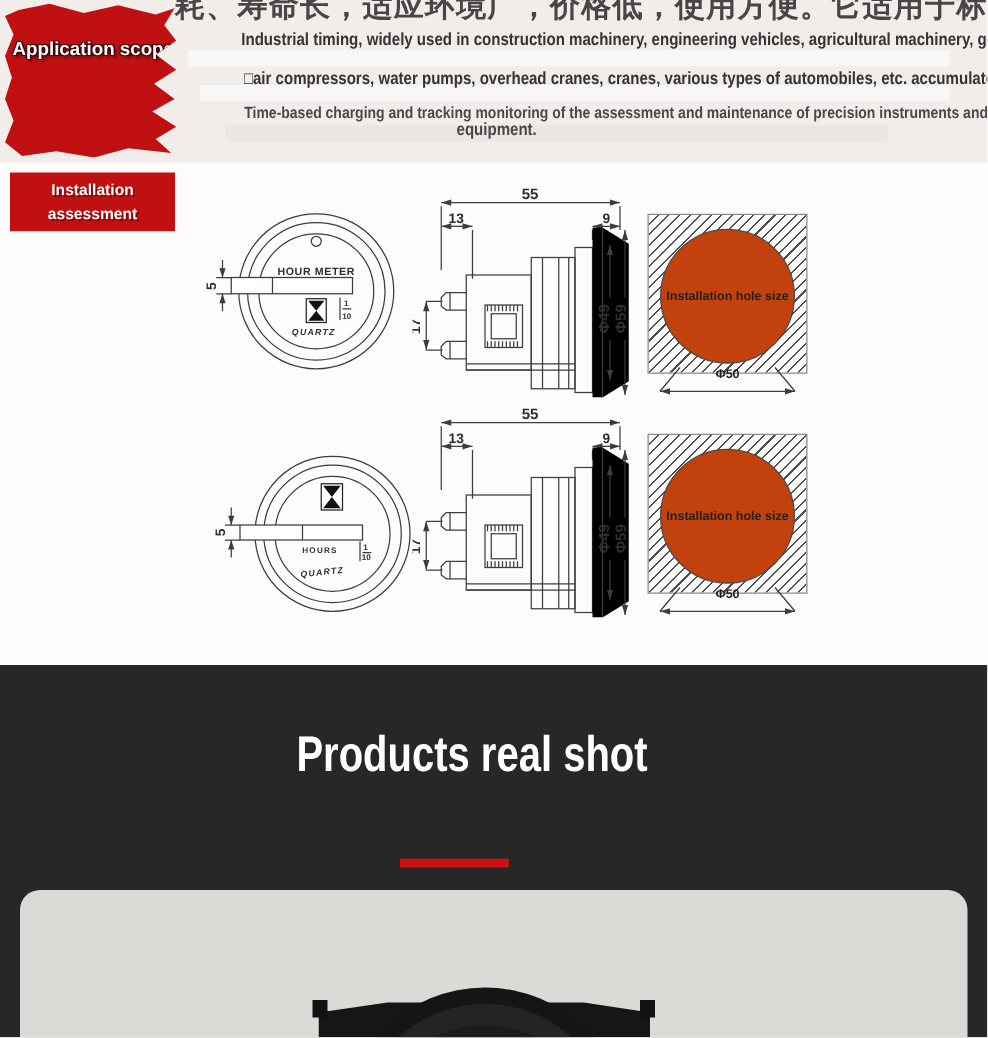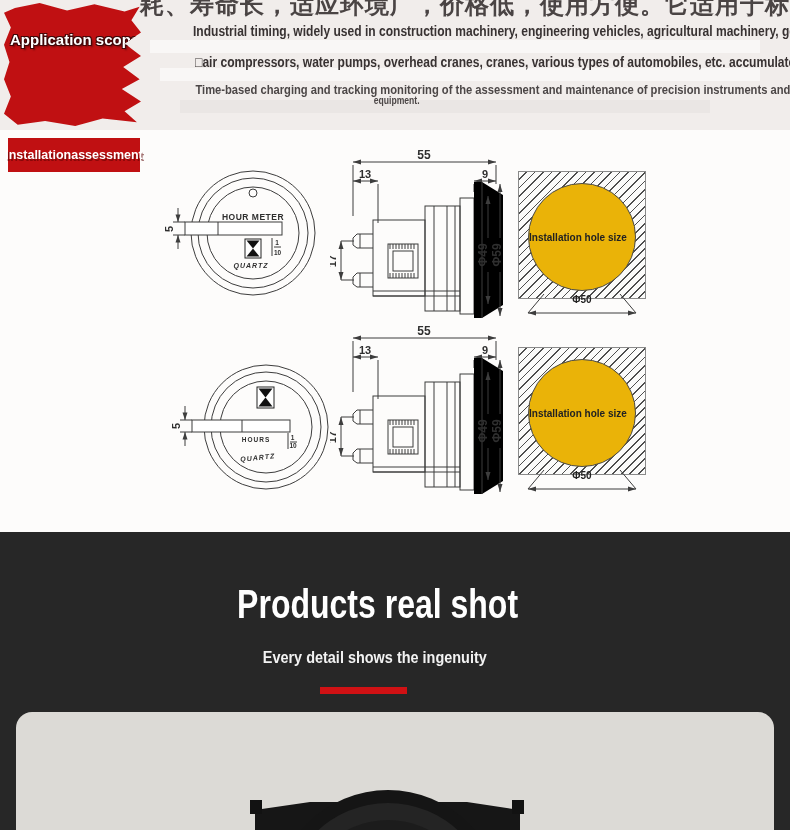--- a/index.html
+++ b/index.html
@@ -15,37 +15,37 @@
               color:#4a4444;letter-spacing:1px;text-align:center;z-index:2;white-space:nowrap;}
   
   .redlabel{background:#c01012;color:#fff;z-index:3;}
   #label-app{left:4px;top:3px;width:137px;height:123px;
      clip-path:polygon(8% 4%,26% 0%,46% 6%,66% 1%,88% 7%,99% 3%,93% 14%,100% 24%,88% 33%,
        100% 43%,87% 52%,99% 62%,86% 70%,100% 80%,88% 88%,97% 97%,72% 94%,52% 100%,30% 96%,
        10% 99%,0% 90%,5% 76%,0% 62%,4% 48%,0% 34%,5% 20%,0% 8%);}
   #label-app span{position:absolute;left:6px;top:28px;font-size:15px;font-weight:bold;
      white-space:nowrap;text-shadow:1px 1px 0 #3d0808,-1px -1px 0 #3d0808,1px -1px 0 #3d0808,
      -1px 1px 0 #3d0808,2px 2px 2px rgba(0,0,0,.45);}
-  #label-inst{left:8px;top:138px;width:132px;height:34px;display:flex;flex-direction:row;
+  #label-inst{left:8px;top:138px;width:132px;height:47px;display:flex;flex-direction:column;
      align-items:center;justify-content:center;font-size:12.5px;font-weight:bold;line-height:1.45;
      text-shadow:1.5px 1.5px 0 rgba(90,0,0,.55);}
   
   svg text{font-family:"Liberation Sans",sans-serif;fill:#2f2f2f;}
   .draw line,.draw path,.draw rect,.draw circle,.draw polyline{stroke:#3d3d3d;stroke-width:1;fill:none;}
   .draw .arw{fill:#3d3d3d;stroke:none;}
   .draw .blk{fill:#111;stroke:none;}
   .draw .wht{fill:#fff;}
   
   .holeblock{width:140px;height:156px;z-index:2;}
   .hatch{position:absolute;left:6px;top:5px;width:128px;height:128px;
      background:repeating-linear-gradient(135deg,#fbfbfa 0px,#fbfbfa 4.8px,#4e4e4e 4.8px,#4e4e4e 6px);
      border:1px solid #8a8a8a;box-sizing:border-box;}
   .holecircle{position:absolute;left:16px;top:17px;width:108px;height:108px;border-radius:50%;
-     background:#eab308;border:1px solid #4a4a4a;box-sizing:border-box;display:flex;align-items:center;
-     justify-content:flex-start;}
+     background:#c2410c;border:1px solid #4a4a4a;box-sizing:border-box;display:flex;align-items:center;
+     justify-content:center;}
   .holecircle span{font-size:10px;font-weight:bold;color:#222;white-space:nowrap;}
   .holedia{position:absolute;left:0;top:128px;width:140px;text-align:center;font-size:10px;
      font-weight:bold;color:#222;}
   
   #dark-section{left:0;top:532px;width:790px;height:298px;background:#272727;}
   #rs-title{left:20px;top:582px;width:716px;text-align:center;color:#fff;z-index:2;}
   #rs-title span{display:inline-block;font-size:40px;font-weight:bold;transform:scaleX(.8);
      transform-origin:center;white-space:nowrap;}
   #rs-sub{left:20px;top:648px;width:710px;text-align:center;color:#f2f2f2;z-index:2;}
   #rs-sub span{display:inline-block;font-size:17px;font-weight:bold;transform:scaleX(.85);
@@ -68,21 +68,21 @@
 
   <div class="abs introline" style="left:140px;top:23px;width:650px;font-size:14px;font-weight:bold">
     <span class="condense">Industrial timing, widely used in construction machinery, engineering vehicles, agricultural machinery, generators</span>
   </div>
   <div class="abs introline" style="left:140px;top:54px;width:650px;font-size:14px;font-weight:bold">
     <span class="condense">□air compressors, water pumps, overhead cranes, cranes, various types of automobiles, etc. accumulated actual work</span>
   </div>
   <div class="abs introline" style="left:147px;top:82px;width:500px;font-size:13px;font-weight:bold;color:#4c4747">
     <span class="condense">Time-based charging and tracking monitoring of the assessment and maintenance of precision instruments and</span>
   </div>
-  <div class="abs introline" style="left:147px;top:95px;width:500px;font-size:10px;font-weight:bold;color:#4c4747">
+  <div class="abs introline" style="left:147px;top:95px;width:500px;font-size:14px;font-weight:bold;color:#4c4747">
     <span class="condense">equipment.</span>
   </div>
 
   <div class="abs redlabel" id="label-app">
     <span>Application scope:</span>
   </div>
 
   <div class="abs redlabel" id="label-inst">
     <span>Installation</span>
     <span>assessment</span>
@@ -276,23 +276,20 @@
         <polygon class="arw" points="124,21 116,18.5 116,23.5"></polygon>
       <line x1="16" y1="21" x2="32" y2="2"></line>
         <line x1="124" y1="21" x2="108" y2="2"></line>
     </svg>
   </div>
 
   <div class="abs" id="dark-section"></div>
   <div class="abs" id="rs-title">
     <span>Products real shot</span>
   </div>
-  <div class="abs" id="rs-sub">
-    <span>Every detail shows the ingenuity</span>
-  </div>
   <div class="abs" id="rs-bar"></div>
 
   <div class="abs" id="photo-card">
     <svg width="758" height="118" viewBox="0 0 758 118">
       <polygon points="239,98 294,90 451,90 504,98 504,118 239,118" fill="#161616"></polygon>
       <rect x="234" y="88" width="12" height="14" fill="#121212"></rect>
       <rect x="496" y="88" width="12" height="14" fill="#121212"></rect>
       <circle cx="372" cy="192" r="114" fill="#151515"></circle>
       <circle cx="372" cy="194" r="103" fill="#242424"></circle>
       <circle cx="372" cy="196" r="88" fill="#1c1c1c"></circle>

